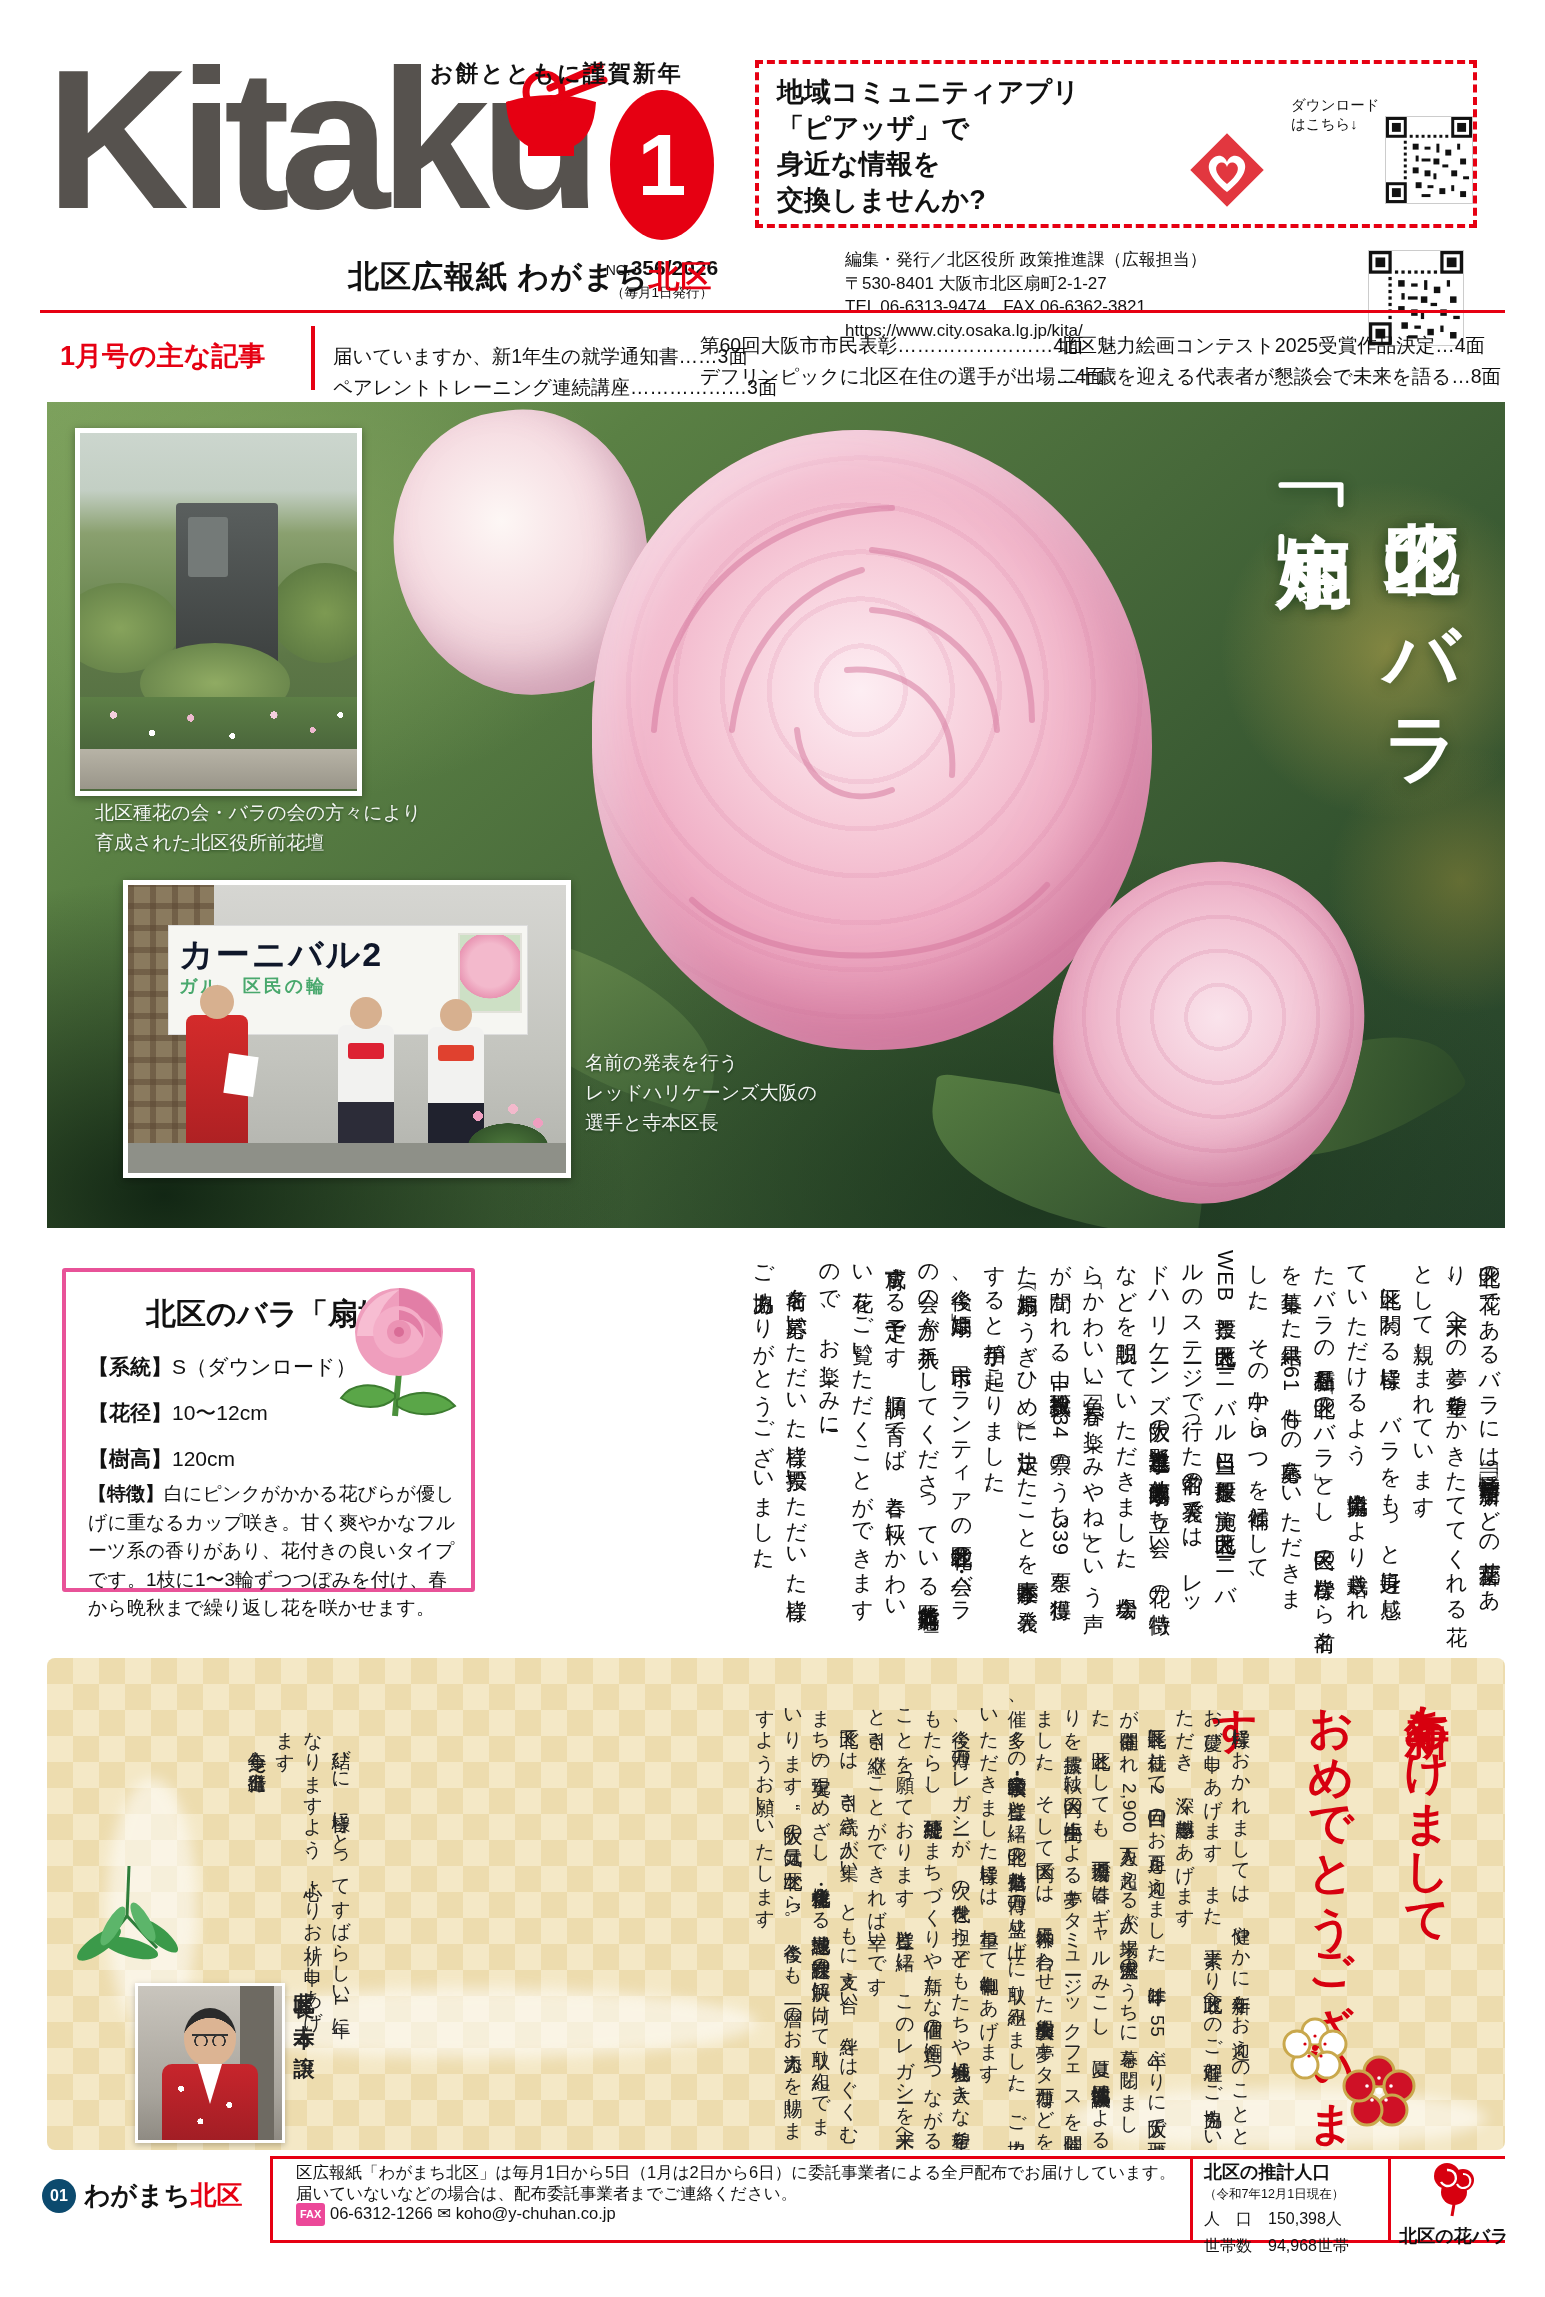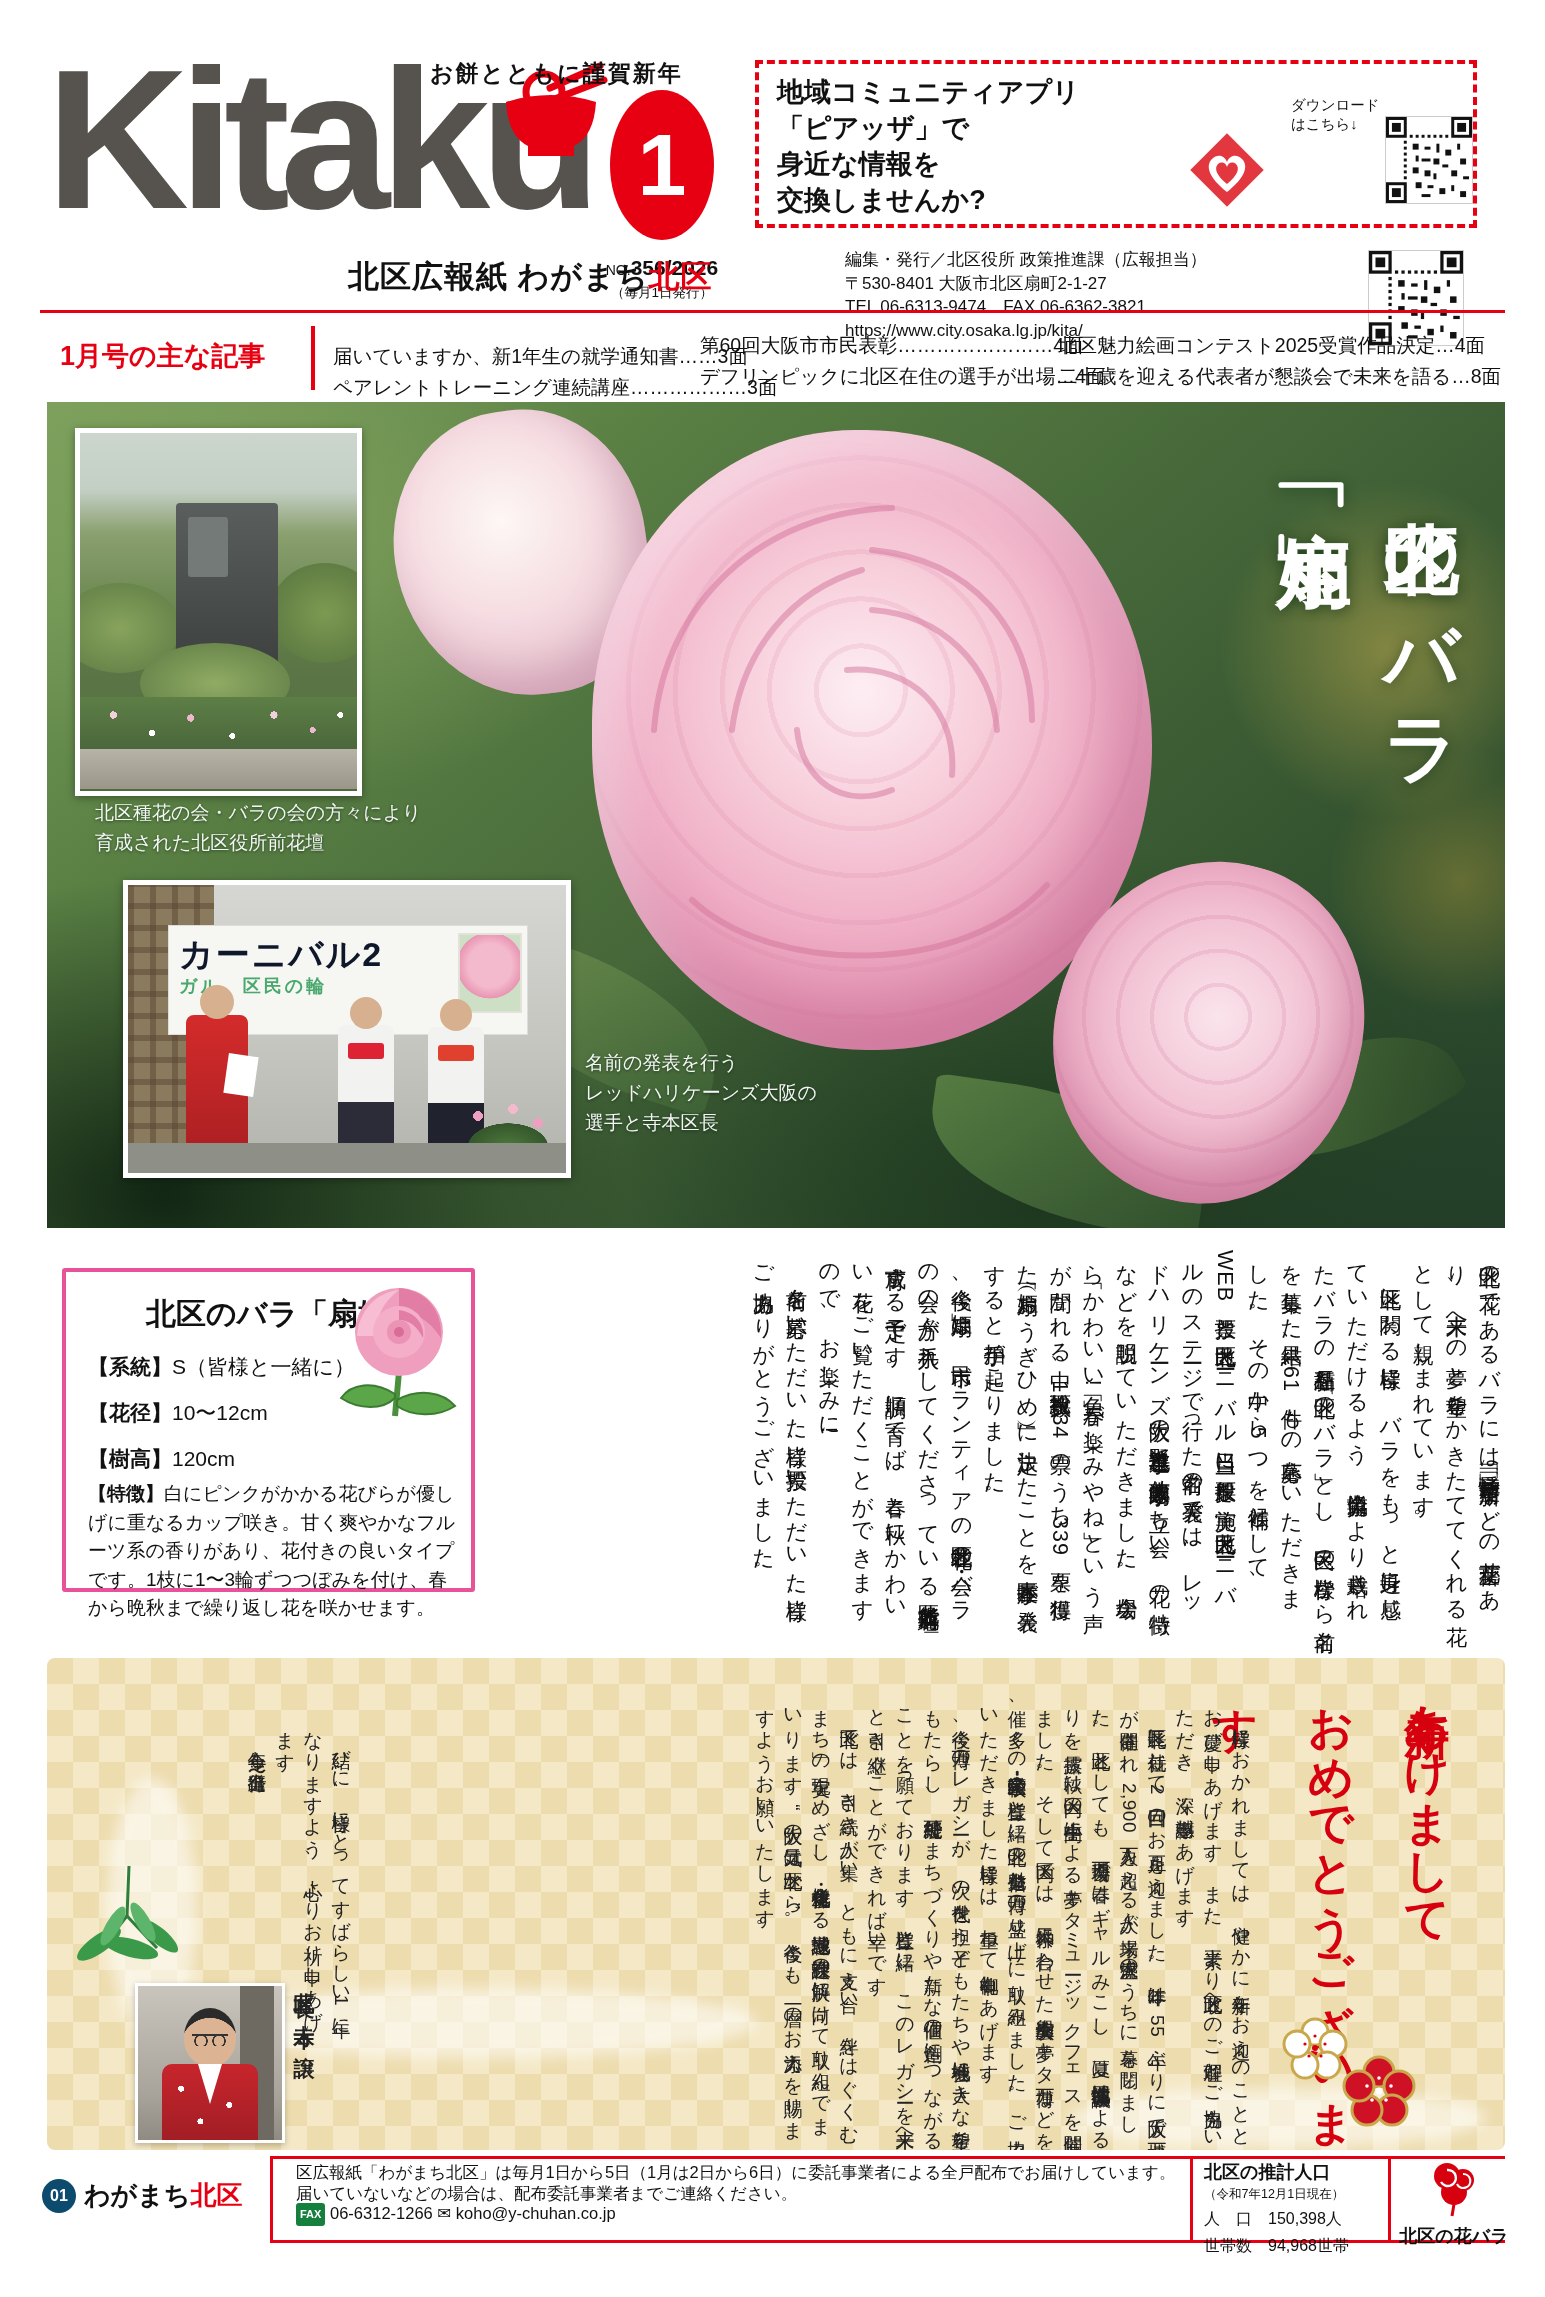--- a/index.html
+++ b/index.html
@@ -175,21 +175,21 @@
   .f-top{left:270px;top:2156px;width:1235px;height:3px;}
   .f-bottom{left:270px;top:2240px;width:1235px;height:3px;}
   .f-v{width:3px;height:87px;top:2156px;}
   .fv1{left:270px;} .fv2{left:1190px;} .fv3{left:1388px;}
   .page-label{left:42px;top:2178px;display:flex;align-items:center;gap:8px;}
   .page-no{width:34px;height:34px;border-radius:50%;background:#0c4a6e;color:#fff;font-size:16px;font-weight:bold;
            display:flex;align-items:center;justify-content:center;}
   .page-label .txt{font-size:26px;font-weight:900;color:#111;}
   .page-label .red{color:#e60012;}
   .f-text{left:296px;top:2162px;font-size:16.5px;line-height:20.5px;color:#111;}
-  .fax-chip{display:inline-block;background:#15803d;color:#fff;font-size:11px;font-weight:bold;
+  .fax-chip{display:inline-block;background:#ec4899;color:#fff;font-size:11px;font-weight:bold;
             padding:1px 4px;border-radius:3px;vertical-align:1px;}
   .pop{left:1204px;top:2160px;width:176px;color:#111;}
   .pop .t{font-size:18px;font-weight:900;}
   .pop .d{font-size:12.5px;margin-top:2px;}
   .pop .r{font-size:16px;margin-top:6px;}
   .flower{left:1398px;top:2158px;width:112px;text-align:center;color:#111;}
   .flower .lbl{font-size:18px;margin-top:2px;font-weight:bold;}
 </style>
 </head>
 <body>
@@ -393,21 +393,21 @@
       <path d="M64,124 C86,112 110,116 122,130 C104,142 78,140 64,130z" fill="#5aa648" stroke="#3c7c30" stroke-width="2"></path>
       <circle cx="66" cy="56" r="44" fill="#ef9ebd"></circle>
       <path d="M66,12 C94,14 110,36 108,62 C96,44 82,36 66,36z" fill="#e27ea6"></path>
       <path d="M24,60 C26,34 44,16 66,14 C50,26 42,42 44,60z" fill="#f7bdd2"></path>
       <circle cx="66" cy="56" r="26" fill="#f4aec8"></circle>
       <path d="M66,34 C82,36 92,48 90,62 C84,50 76,44 66,44z" fill="#e27ea6"></path>
       <circle cx="66" cy="56" r="12" fill="#eb93b4"></circle>
       <circle cx="66" cy="56" r="5" fill="#d96d97"></circle>
     </svg>
     <div class="abs rb-specs">
-      <div><b>【系統】</b><span>S（皆様と一緒に）</span></div>
+      <div><b>【系統】</b><span>S（ダウンロード）</span></div>
       <div><b>【花径】</b><span>10〜12cm</span></div>
       <div><b>【樹高】</b><span>120cm</span></div>
     </div>
     <div class="abs rb-desc">
       <b>【特徴】</b><span>白にピンクがかかる花びらが優しげに重なるカップ咲き。甘く爽やかなフルーツ系の香りがあり、花付きの良いタイプです。1枝に1〜3輪ずつつぼみを付け、春から晩秋まで繰り返し花を咲かせます。</span>
     </div>
   </div>
 
   <div class="abs vtext article">
     <p>北区の花であるバラには「愛情」「希望」「清新」などの花言葉があり、未来への夢と希望をかきたててくれる花として親しまれています。</p>

